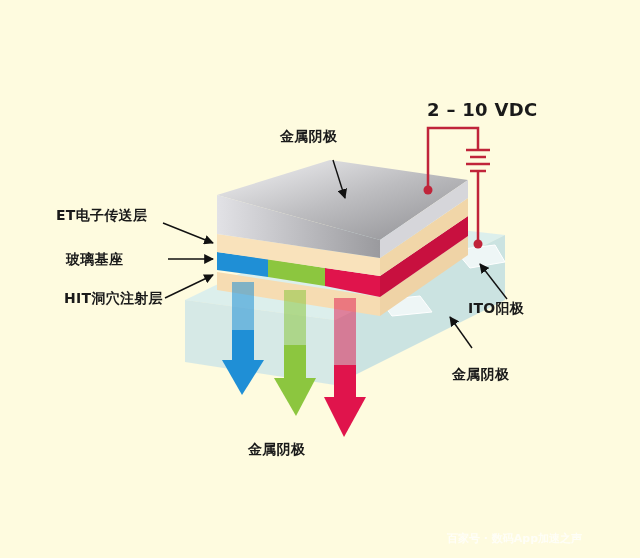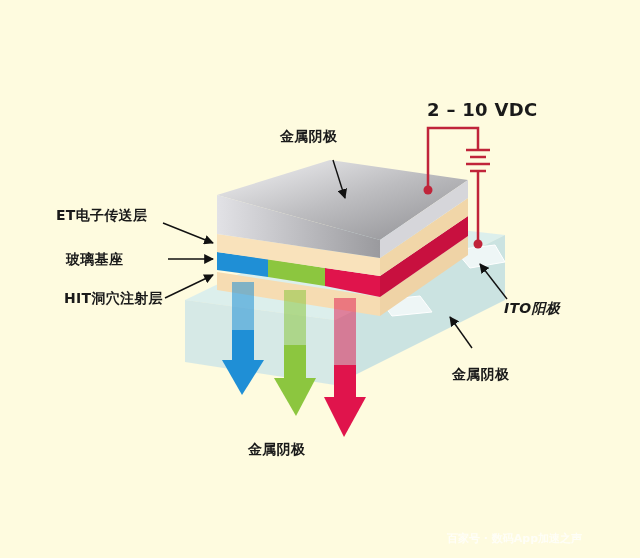--- a/index.html
+++ b/index.html
@@ -118,18 +118,18 @@
     <line x1="507" y1="299" x2="480" y2="264" marker-end="url(#ah)"></line>
     <line x1="472" y1="348" x2="450" y2="317" marker-end="url(#ah)"></line>
   </g>
 </svg>
 
 <span class="label" style="left:280px; top:128px;">金属阴极</span>
 <span class="label" style="left:427px; top:99px; font-size:18px;">2 – 10 VDC</span>
 <span class="label" style="left:56px; top:207px;">ET电子传送层</span>
 <span class="label" style="left:66px; top:251px;">玻璃基座</span>
 <span class="label" style="left:64px; top:290px;">HIT洞穴注射层</span>
-<span class="label" style="left:504px; top:300px;font-style:italic;">ITO阳极</span>
+<span class="label" style="left:468px; top:300px;">ITO阳极</span>
 <span class="label" style="left:452px; top:366px;">金属阴极</span>
 <span class="label" style="left:248px; top:441px;">金属阴极</span>
 
 <span class="watermark" style="left:447px; top:531px;">百家号 · 数码App加速之声</span>
 </div>
 
 </body></html>

